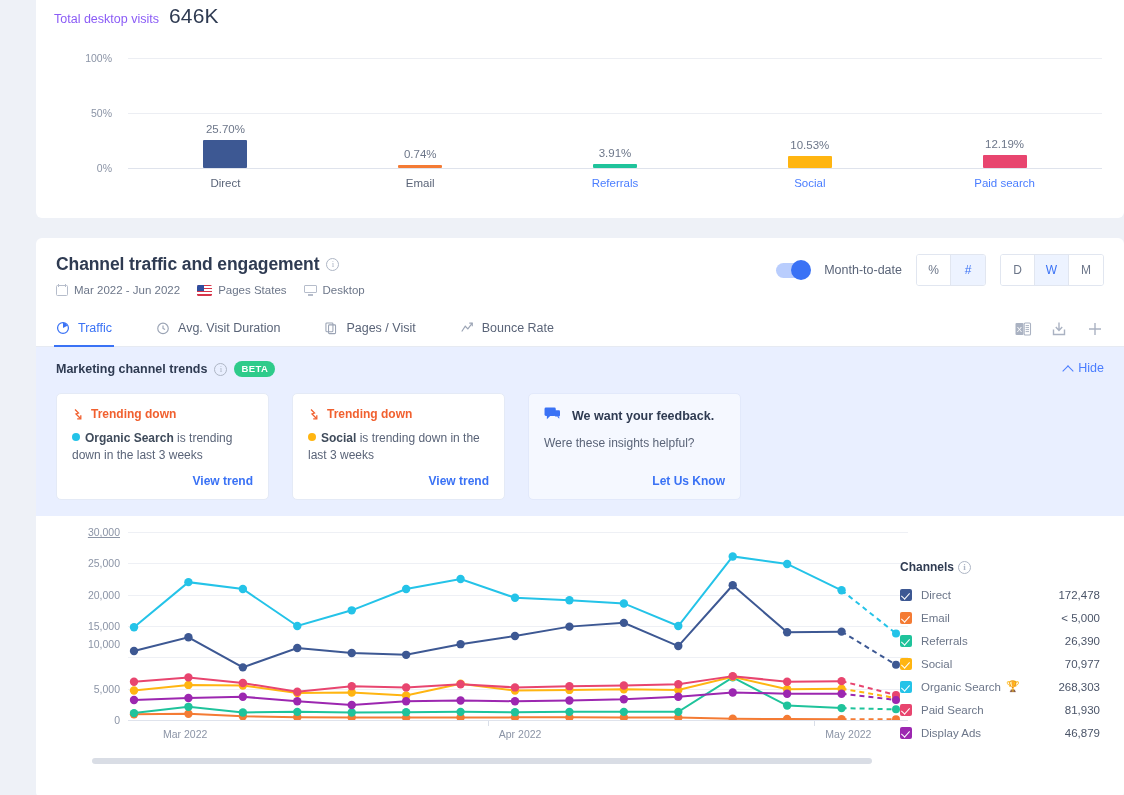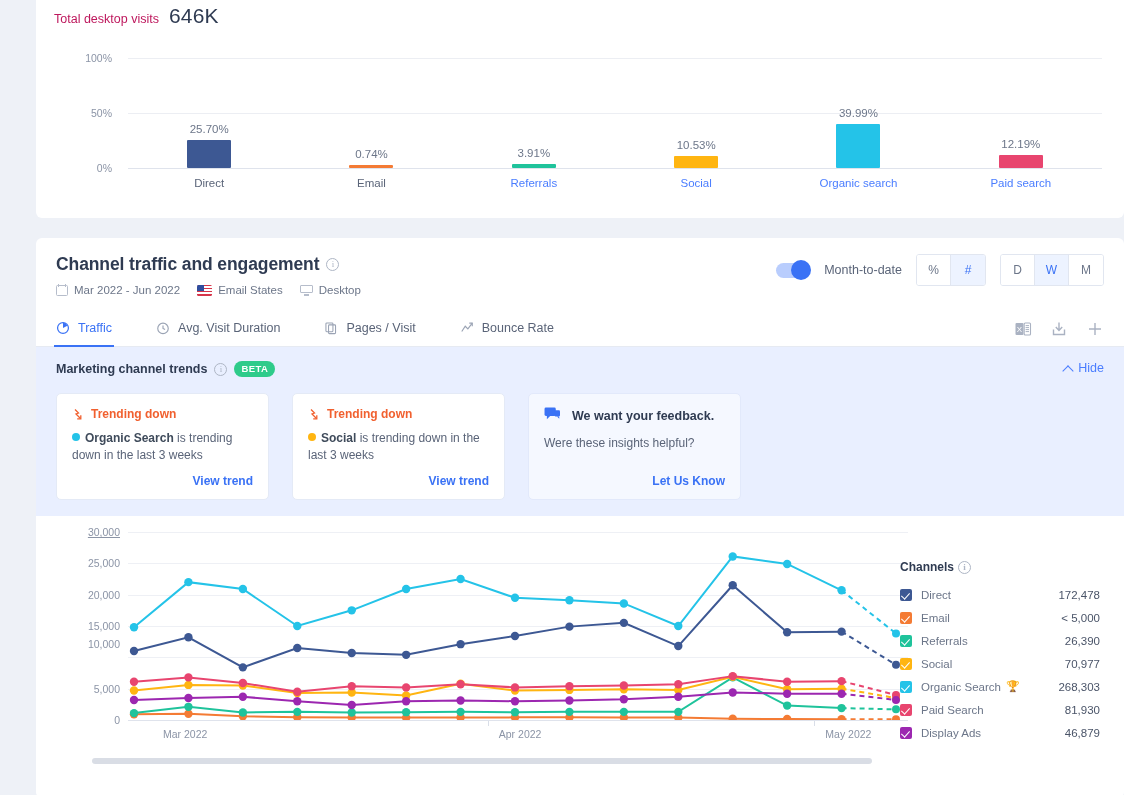--- a/index.html
+++ b/index.html
@@ -14,21 +14,21 @@
 
   
   .card {
     position: absolute;
     background: #ffffff;
     border-radius: 6px;
   }
   #overview-card { left: 36px; top: -10px; width: 1088px; height: 228px; border-radius: 0 0 6px 6px; }
 
   .kpi-row { display: flex; align-items: baseline; gap: 10px; padding: 14px 0 0 18px; }
-  .kpi-label { font-size: 12.5px; color: #be185d; }
+  .kpi-label { font-size: 12.5px; color: #8b5cf6; }
   .kpi-value { font-size: 21px; color: #2f3b52; letter-spacing: .2px; }
 
   .bar-chart { position: relative; margin: 18px 0 0 0; height: 150px; }
   .bar-grid-line { position: absolute; left: 92px; right: 22px; height: 1px; background: #eceef3; }
   .bar-axis-line { position: absolute; left: 92px; right: 22px; height: 1px; background: #dfe3ec; }
   .bar-ylabel { position: absolute; right: 1040px; font-size: 10.5px; color: #8b94a6; text-align: right; width: 60px; }
   .bars { position: absolute; left: 92px; right: 22px; top: 0; bottom: 0; display: flex; }
   .bar-col { flex: 1 1 0; position: relative; }
   .bar-val {
     position: absolute; bottom: 0; left: 0; right: 0; text-align: center;
@@ -172,25 +172,20 @@
             <div class="bar-rect" style="height: 4.301px; background: rgb(31, 195, 155);"></div>
             <div class="bar-val" style="bottom: 9.301px;">3.91%</div>
             <div class="bar-name link" style="top: 131px;">Referrals</div>
           </div>
           <div class="bar-col">
             <div class="bar-rect" style="height: 11.583px; background: rgb(255, 181, 17);"></div>
             <div class="bar-val" style="bottom: 16.583px;">10.53%</div>
             <div class="bar-name link" style="top: 131px;">Social</div>
           </div>
           <div class="bar-col">
-            <div class="bar-rect" style="height: 43.989px; background: rgb(36, 195, 232);"></div>
-            <div class="bar-val" style="bottom: 48.989px;">39.99%</div>
-            <div class="bar-name link" style="top: 131px;">Organic search</div>
-          </div>
-          <div class="bar-col">
             <div class="bar-rect" style="height: 13.409px; background: rgb(232, 69, 111);"></div>
             <div class="bar-val" style="bottom: 18.409px;">12.19%</div>
             <div class="bar-name link" style="top: 131px;">Paid search</div>
           </div>
         </div>
       </div>
   </div>
 
   <div class="card" id="channel-card">
 
@@ -207,21 +202,21 @@
           </span>
         <span>Mar 2022 - Jun 2022</span>
         <span class="sep"></span>
         <span class="flag">
           <span class="s" style="top:0"></span>
             <span class="s" style="top:3.2px"></span>
           <span class="s" style="top:6.4px"></span>
             <span class="s" style="top:9.6px"></span>
           <span class="c"></span>
         </span>
-        <span>Email States</span>
+        <span>Pages States</span>
         <span class="sep"></span>
         <span class="mon-ico">
             <i></i>
             <b></b>
           </span>
         <span>Desktop</span>
       </div>
 
       <div class="ch-controls">
         <div class="toggle">

